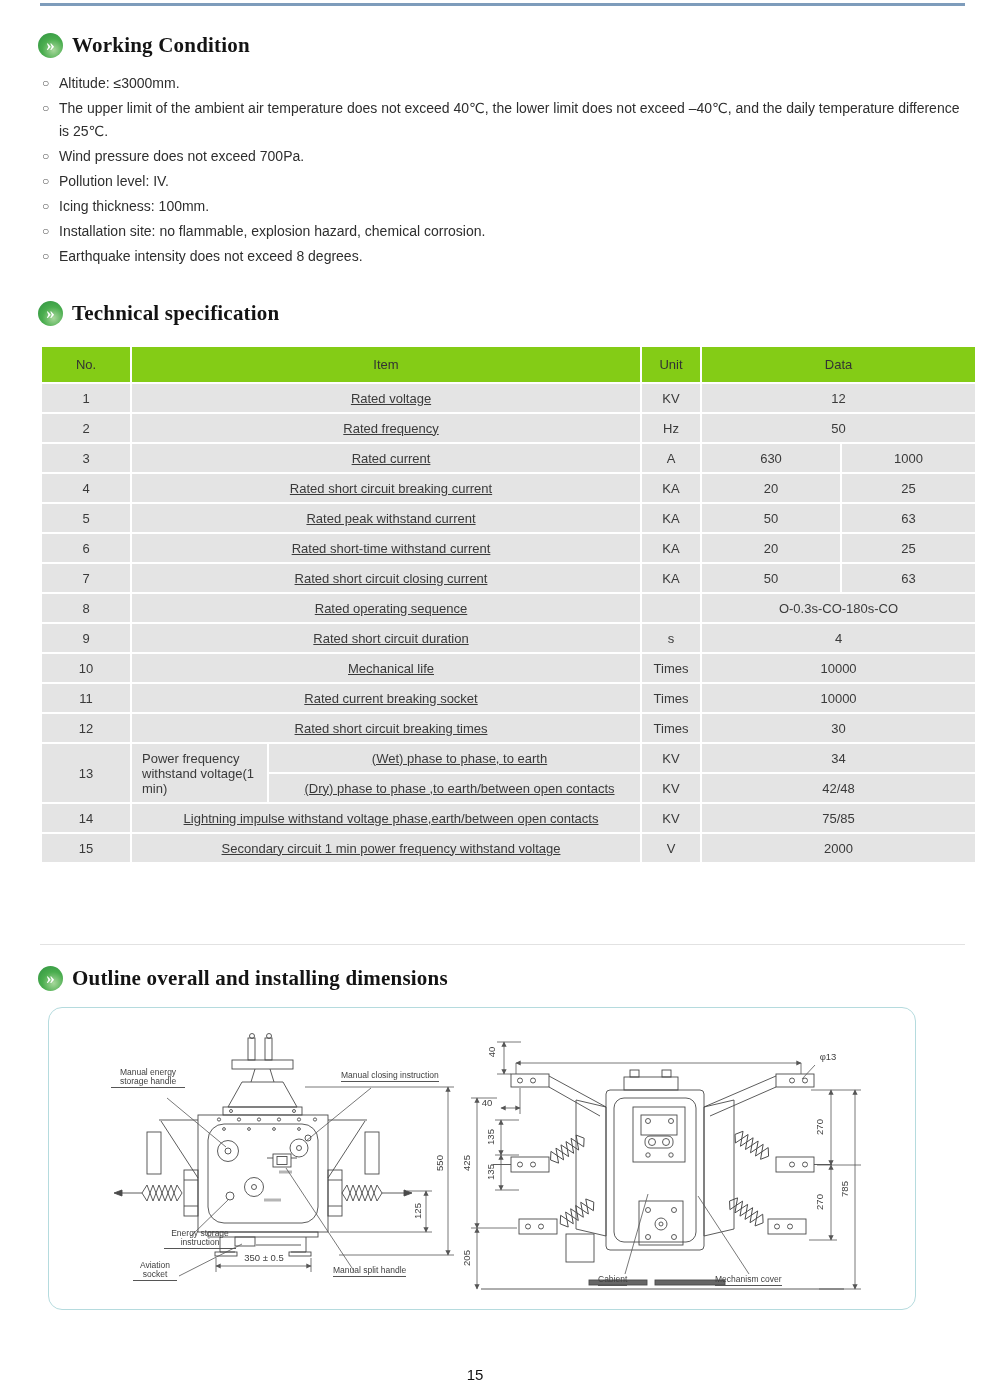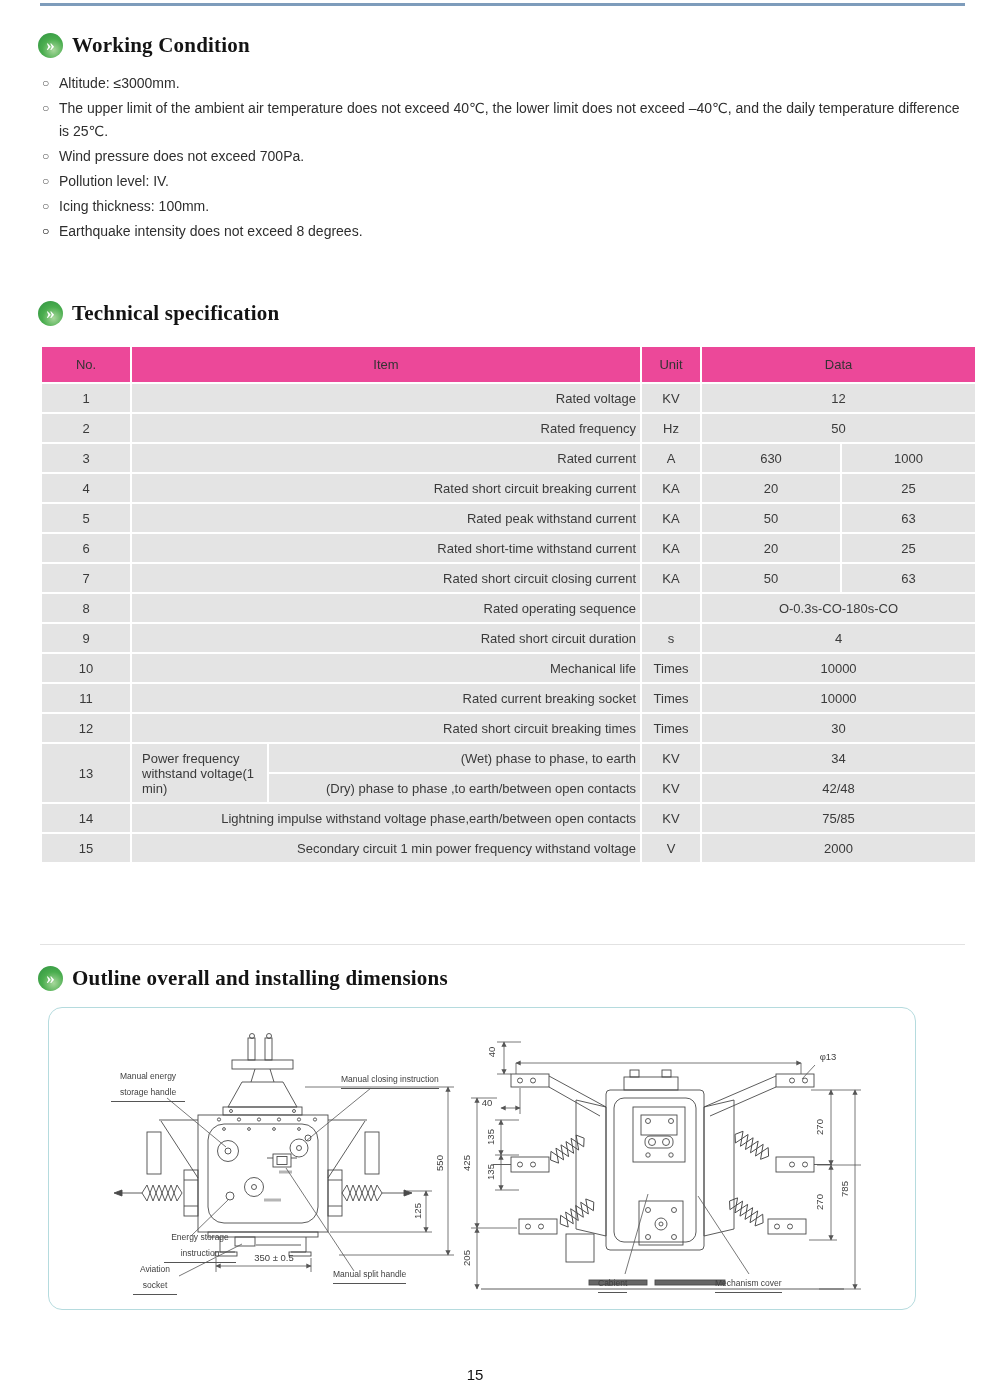--- a/index.html
+++ b/index.html
@@ -16,29 +16,29 @@
   #h1{position:absolute;top:33px;left:0;right:0;}
   .wc-list{position:absolute;left:42px;top:72px;width:918px;list-style:none;margin:0;padding:0;
            font-size:14px;line-height:23px;color:#2e2e2e;}
   .wc-list li{position:relative;padding-left:17px;margin-bottom:2px;}
   .wc-list li .circ{position:absolute;left:0;top:0;font-size:12px;color:#555;}
   #h2{position:absolute;top:301px;left:0;right:0;}
   table.spec{position:absolute;left:40px;top:345px;width:935px;border-collapse:collapse;
              font-size:13px;color:#3a3a3a;table-layout:fixed;}
   table.spec th,table.spec td{border:2px solid #fff;background:#e4e4e4;
              height:30px;padding:1px 4px;font-weight:normal;text-align:center;box-sizing:border-box;}
-  table.spec th{background:#ec4899;height:37px;color:#333;}
-  table.spec td.l{text-align:right;padding-left:14px;}
+  table.spec th{background:#84cc16;height:37px;color:#333;}
+  table.spec td.l{text-align:center;padding-left:14px;text-decoration:underline;}
   table.spec td.lbl{text-align:left;padding-left:10px;line-height:15px;}
   .divider{position:absolute;left:40px;top:944px;width:925px;height:1px;background:#e2e2e2;}
   #h3{position:absolute;top:966px;left:0;right:0;}
   .panel{position:absolute;left:48px;top:1007px;width:866px;height:301px;
          border:1px solid #b5dbde;border-radius:14px;}
   .panel svg{position:absolute;left:0;top:0;}
-  .dlabel{position:absolute;font-size:8.5px;line-height:16px;color:#3f3f3f;
+  .dlabel{position:absolute;font-size:8.5px;line-height:9px;color:#3f3f3f;
           white-space:pre-line;}
   .dlabel.c{text-align:center;}
   .dlabel.u{border-bottom:1px solid #555;padding-bottom:1px;}
   .dim{position:absolute;font-size:9.5px;color:#3f3f3f;white-space:nowrap;
        transform:translate(-50%,-50%);}
   .dim.v{transform:translate(-50%,-50%) rotate(-90deg);}
   .pageno{position:absolute;left:0;bottom:14px;width:950px;text-align:center;
           font-size:15px;color:#111;}
 </style>
 </head>
@@ -51,21 +51,21 @@
     <span class="chev">»</span>
     <span>Working Condition</span>
   </h2>
 
   <ul class="wc-list">
     <li><span class="circ">○</span><span>Altitude: ≤3000mm.</span></li>
     <li><span class="circ">○</span><span>The upper limit of the ambient air temperature does not exceed 40℃, the lower limit does not exceed –40℃, and the daily temperature difference is 25℃.</span></li>
     <li><span class="circ">○</span><span>Wind pressure does not exceed 700Pa.</span></li>
     <li><span class="circ">○</span><span>Pollution level: IV.</span></li>
     <li><span class="circ">○</span><span>Icing thickness: 100mm.</span></li>
-    <li><span class="circ">○</span></li>
+    <li><span class="circ">○</span><span>Installation site: no flammable, explosion hazard, chemical corrosion.</span></li>
     <li><span class="circ">○</span><span>Earthquake intensity does not exceed 8 degrees.</span></li>
   </ul>
 
   <h2 class="sec-head" id="h2">
     <span class="chev">»</span>
     <span>Technical specification</span>
   </h2>
 
   <table class="spec">
     <colgroup>
@@ -386,21 +386,21 @@
     </svg>
 
     <div class="dlabel c u" style="left:62px;top:60px;width:74px;">Manual energy
 storage handle</div>
     <div class="dlabel u" style="left:292px;top:63px;text-align:right;">Manual closing instruction</div>
     <div class="dlabel c u" style="left:68px;top:221px;width:72px;margin-left:47px;">Energy storage
 instruction</div>
     <div class="dlabel c u" style="left:84px;top:253px;width:44px;">Aviation
 socket</div>
     <div class="dlabel u" style="left:284px;top:258px;">Manual split handle</div>
-    <div class="dim" style="left:215px;top:249px;margin-left:10px;">350 ± 0.5</div>
+    <div class="dim" style="left:215px;top:249px;">350 ± 0.5</div>
     <div class="dim v" style="left:390px;top:155px;">550</div>
     <div class="dim v" style="left:368px;top:203px;">125</div>
 
     <div class="dim v" style="left:442px;top:44px;">40</div>
     <div class="dim" style="left:438px;top:94px;">40</div>
     <div class="dim v" style="left:441px;top:129px;">135</div>
     <div class="dim v" style="left:441px;top:164px;">135</div>
     <div class="dim v" style="left:417px;top:155px;">425</div>
     <div class="dim v" style="left:417px;top:250px;">205</div>
     <div class="dim v" style="left:770px;top:119px;">270</div>

